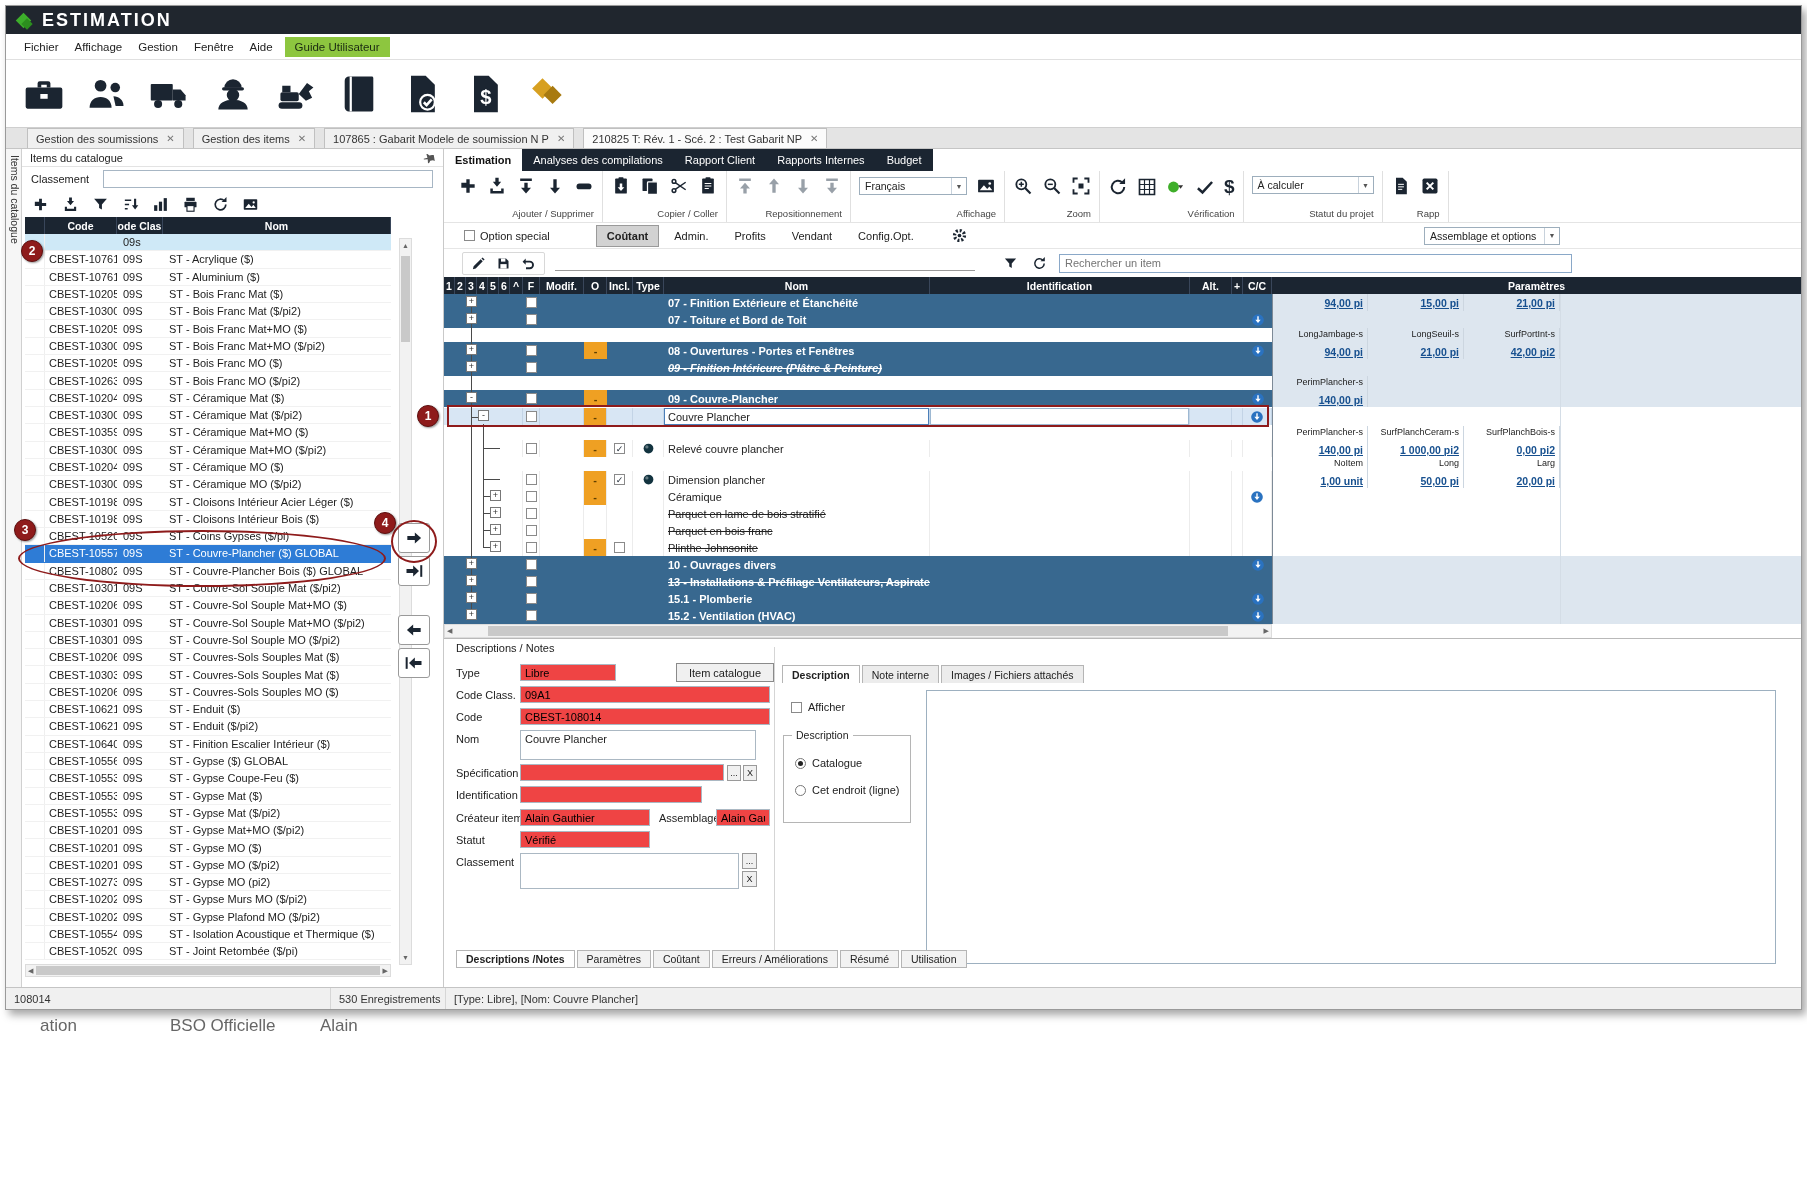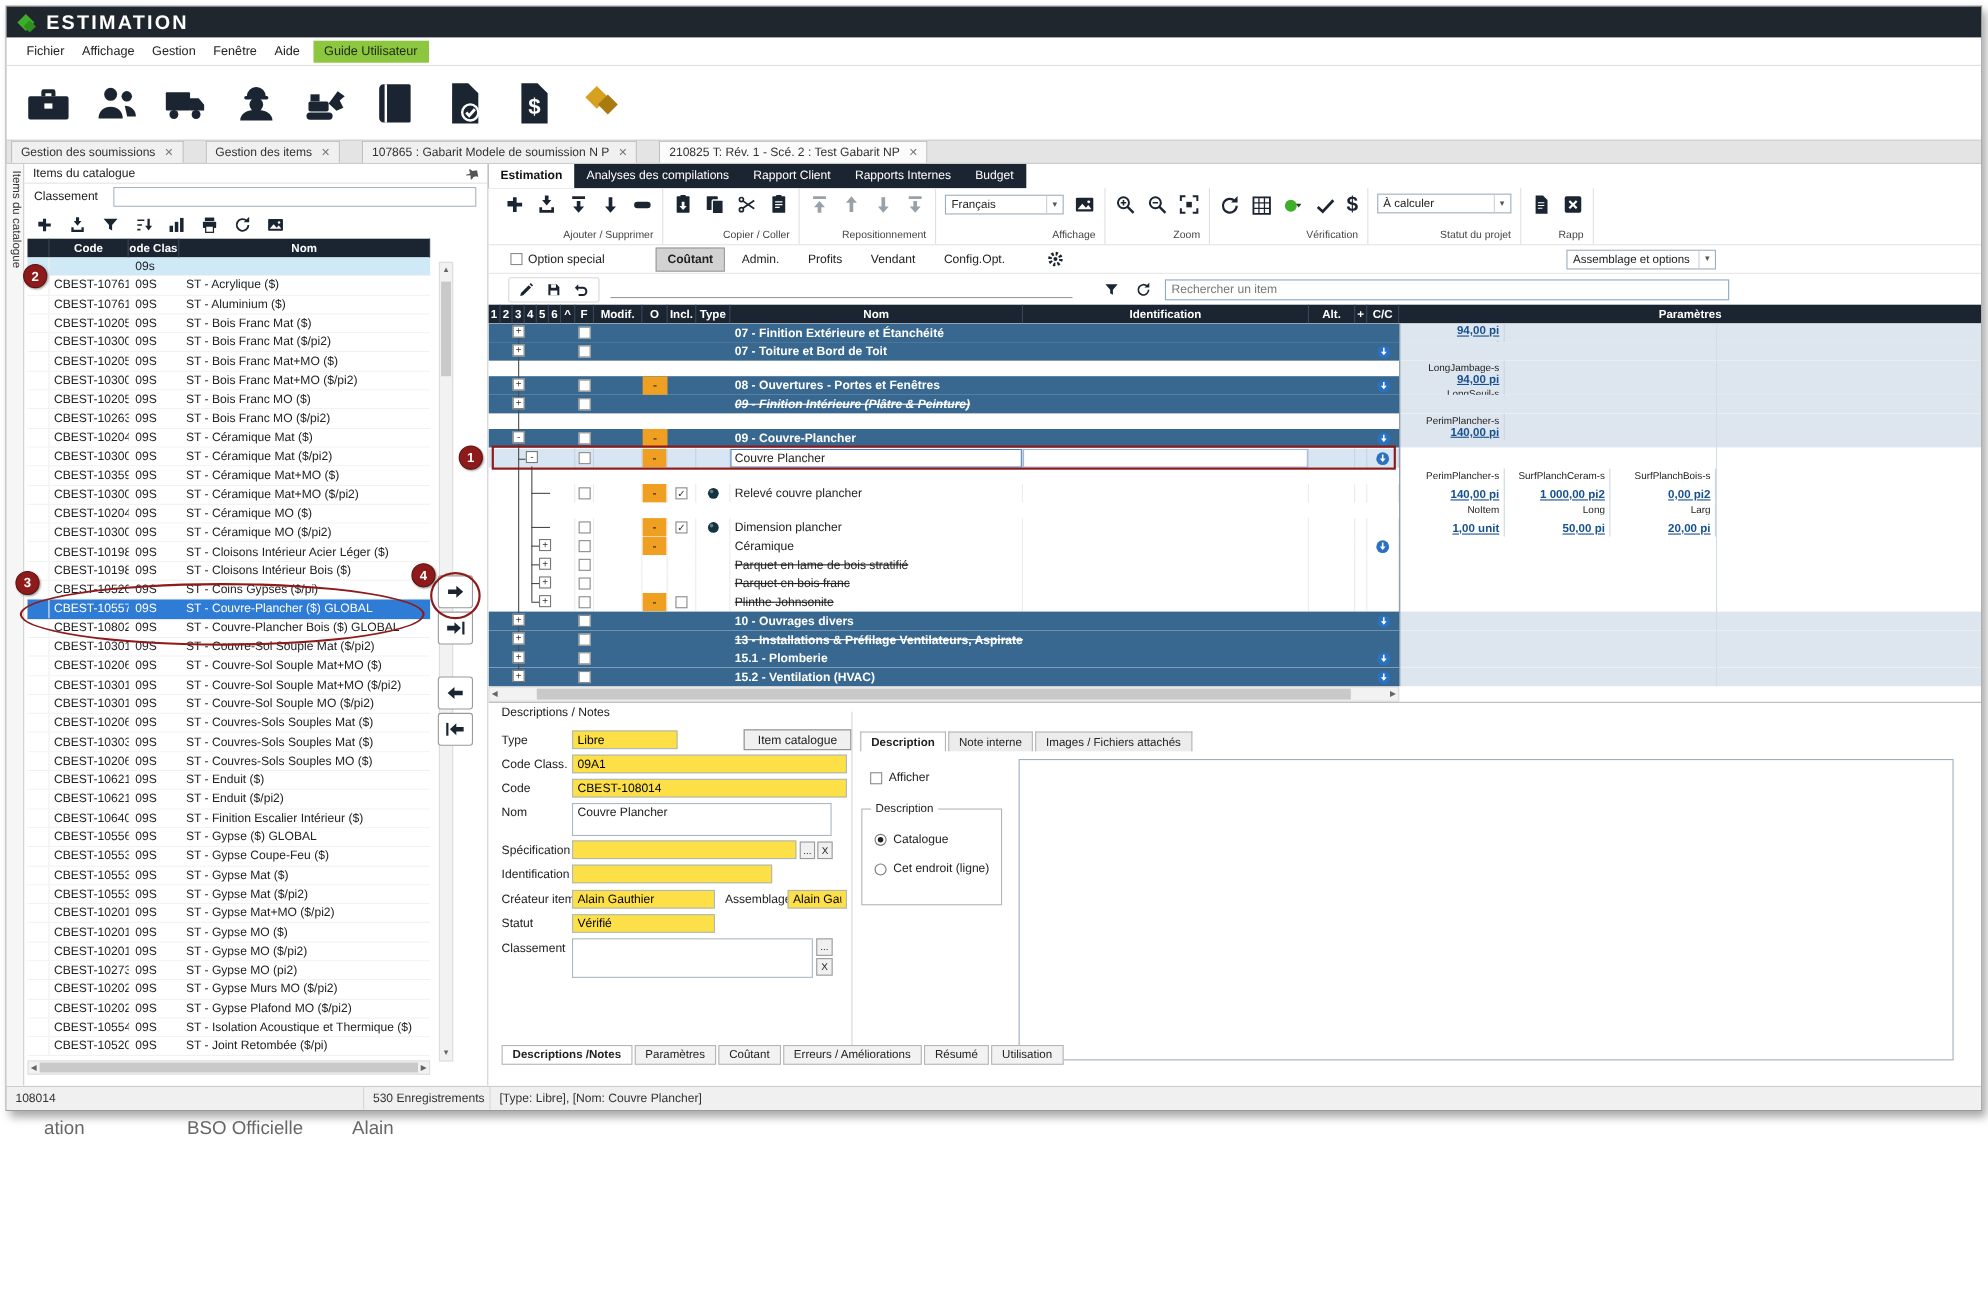--- a/index.html
+++ b/index.html
@@ -19,21 +19,21 @@
   
   .menubar { height:26px; background:#fff; border-bottom:1px solid #e0e0e0; display:flex; align-items:center; padding-left:10px; flex:0 0 auto; }
   .menu-item { padding:4px 8px; font-size:11.5px; color:#222; cursor:default; }
   .menu-guide { background:#8dc63f; color:#1b2a12; padding:4px 10px; font-size:11.5px; margin-left:4px; }
 
   
   .bigbar { height:67px; background:#fff; display:flex; align-items:center; padding-left:14px; gap:15px; flex:0 0 auto; }
   .bigicon { width:48px; height:48px; display:flex; align-items:center; justify-content:center; color:#1b2531; }
 
   
-  .wintabs { height:22px; background:#e4e4e4; border-top:1px solid #cfcfcf; border-bottom:1px solid #c5c5c5; display:flex; align-items:flex-end; padding-left:4px; gap:20px; flex:0 0 auto; }
+  .wintabs { height:22px; background:#e4e4e4; border-top:1px solid #cfcfcf; border-bottom:1px solid #c5c5c5; display:flex; align-items:flex-end; padding-left:21px; gap:9px; flex:0 0 auto; }
   .wtab { height:20px; background:#f0f0f0; border:1px solid #c0c0c0; border-bottom:none; display:flex; align-items:center; padding:0 8px; font-size:11px; color:#333; gap:8px; }
   .wtab.active { background:#fbfbfb; }
   .wtab .x { color:#777; font-size:10px; }
 
   
   .content { flex:1 1 auto; display:flex; position:relative; background:#fff; overflow:hidden; }
   .side-strip { width:16px; border-right:1px solid #d0d0d0; background:#f6f6f6; writing-mode:vertical-rl; font-size:10.5px; color:#333; padding-top:6px; }
 
   
   .left-panel { width:422px; flex:0 0 auto; display:flex; flex-direction:column; border-right:1px solid #c9c9c9; position:relative; }
@@ -113,36 +113,36 @@
   .selr .gcell { border-right-color:#c3d4e6; }
   .gcell.nums { border-right:none; }
   .xbox { position:absolute; top:2px; width:11px; height:11px; background:#fff; border:1px solid #777; font-size:9px; line-height:9px; text-align:center; color:#333; z-index:2; }
   .gname { padding-left:4px; font-size:11px; white-space:nowrap; }
   .sec .gname { color:#fff; font-weight:bold; }
   .strike .gname { text-decoration:line-through; }
   .oc { width:100%; height:100%; background:#efa023; display:flex; align-items:center; justify-content:center; color:#5f3f00; font-weight:bold; }
   .selr .gcell.nomc { background:#fff; box-shadow:inset 0 0 0 1px #4b7fb9; }
   .selr .gcell.identc { background:#fff; box-shadow:inset 0 0 0 1px #9db8d2; }
   .g-params { position:absolute; left:828px; right:0; top:0; bottom:0; display:flex; background:#fff; }
-  .g-params.secp { background:#dde6ef;flex-direction:column; }
+  .g-params.secp { background:#dde6ef; }
   .pcell { width:96px; flex:0 0 auto; display:flex; flex-direction:column; justify-content:space-between; padding:1px 4px; border-right:1px solid #ccd6e0; }
   .pl { font-size:9px; color:#222; text-align:right; white-space:nowrap; overflow:hidden; }
   .pv { font-size:10.5px; font-weight:bold; color:#17508f; text-decoration:underline; text-align:right; white-space:nowrap; }
   .pcell.one { justify-content:center; }
   .tline { position:absolute; background:#4a4a4a; z-index:1; }
   #grid-body::before { content:""; position:absolute; left:828px; top:0; bottom:0; width:1px; background:#7d8a97; z-index:3; }
   #grid-body::after { content:""; position:absolute; left:1116px; top:0; bottom:0; width:1px; background:#d4dde6; z-index:3; }
   .g-hscroll { height:14px; width:828px; background:#f2f2f2; border:1px solid #dcdcdc; display:flex; align-items:center; justify-content:space-between; padding:0 2px; font-size:7px; color:#666; flex:0 0 auto; }
   .g-hscroll .thumb { height:10px; background:#c9c9c9; width:740px; margin:0 3px; }
 
   
   .detail { flex:1; border-top:1px solid #b9b9b9; position:relative; background:#fff; }
   .detail-title { position:absolute; left:12px; top:3px; font-size:11px; color:#222; }
   .fl { position:absolute; font-size:11px; color:#222; }
-  .fi { position:absolute; height:17px; border:1px solid #abb8c3; background:#fde047; font-size:11px; padding:0 4px; font-family:inherit; }
+  .fi { position:absolute; height:17px; border:1px solid #abb8c3; background:#ef4444; font-size:11px; padding:0 4px; font-family:inherit; }
   .fbtn { position:absolute; height:16px; border:1px solid #9a9a9a; background:#f0f0f0; font-size:9px; display:flex; align-items:center; justify-content:center; }
   .big-btn { position:absolute; border:1px solid #8a8a8a; background:#f0f0f0; font-size:11px; display:flex; align-items:center; justify-content:center; }
   .nom-box { position:absolute; border:1px solid #abb8c3; background:#fff; font-size:11px; padding:2px 4px; }
   .vdiv { position:absolute; width:1px; background:#d5d5d5; }
   .dtab { position:absolute; display:flex; }
   .dtab > div { height:18px; border:1px solid #b5b5b5; border-bottom:none; background:#ececec; display:flex; align-items:center; padding:0 9px; font-size:10.5px; margin-right:2px; }
   .dtab > div.active { background:#fff; font-weight:bold; }
   .fieldset { position:absolute; border:1px solid #b5b5b5; }
   .fieldset .legend { position:absolute; top:-7px; left:8px; background:#fff; padding:0 4px; font-size:10.5px; }
   .radio { width:11px; height:11px; border:1px solid #777; border-radius:50%; background:#fff; display:inline-flex; align-items:center; justify-content:center; flex:0 0 auto; }

